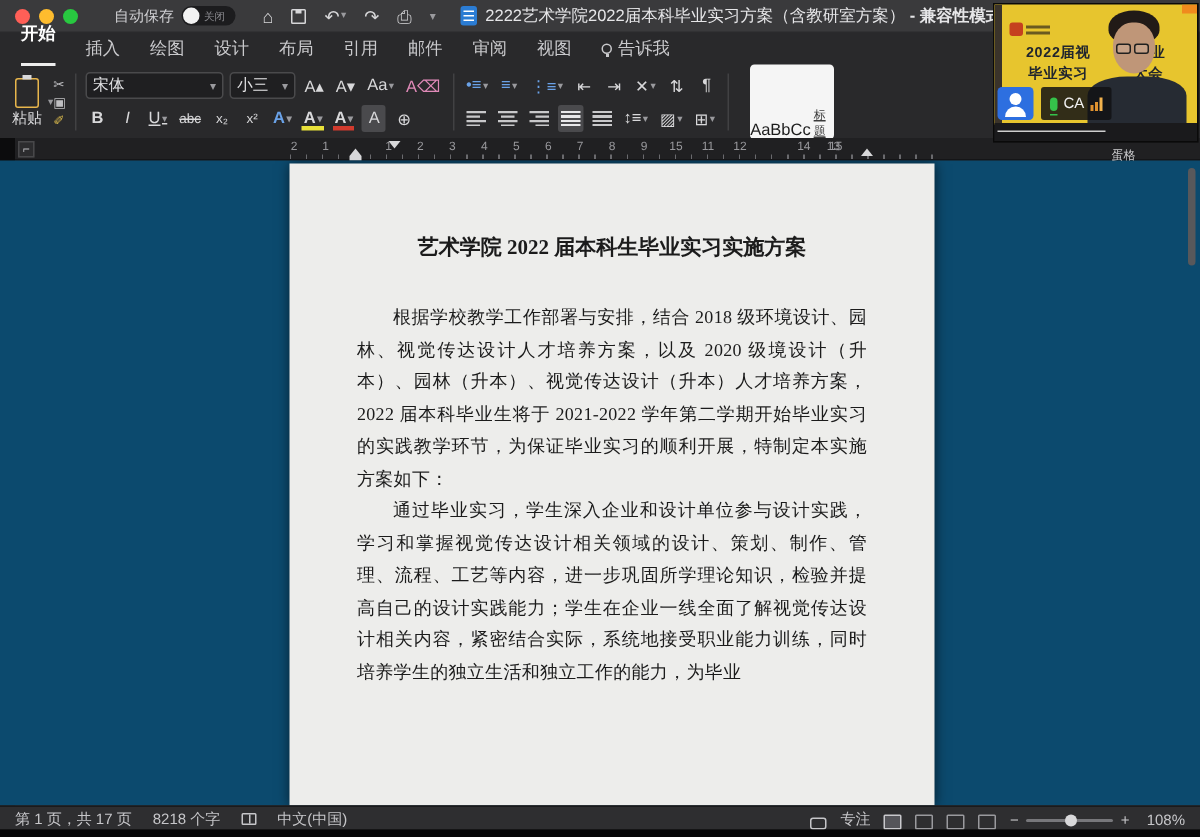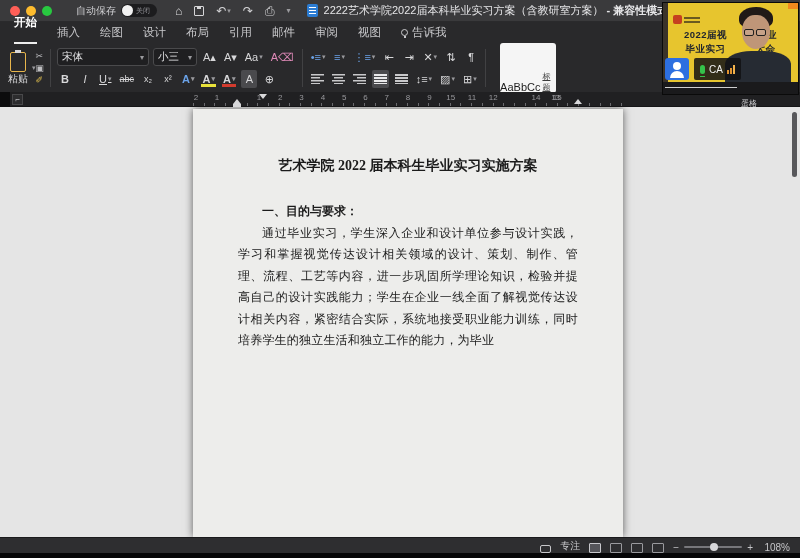--- a/index.html
+++ b/index.html
@@ -71,21 +71,21 @@
   .ruler .ticks { position:absolute; left:193px; top:0; width:430px; height:15px;
     background:repeating-linear-gradient(to right, #6a6a6e 0 1px, transparent 1px 10.7px) 0 11px/100% 3px no-repeat; }
   .rnum { position:absolute; top:1px; font-size:8px; color:#98989c; transform:translateX(-50%); }
   .tabsel { position:absolute; left:12px; top:2px; width:11px; height:11px; background:#2c2c2e; border:1px solid #48484a; color:#b8b8bb; font-size:8px; line-height:9px; text-align:center; }
   .marker { position:absolute; width:0; height:0; border-left:4px solid transparent; border-right:4px solid transparent; }
   .marker.first { top:2px; border-top:5px solid #d8d8da; }
   .marker.hang  { top:7px; border-bottom:5px solid #d8d8da; }
   .marker.box   { top:12px; width:8px; height:3px; background:#d8d8da; border:none; }
 
   
-  .docarea { position:absolute; left:0; top:107px; width:800px; height:430px; background:#e5e5e5; overflow:hidden; }
+  .docarea { position:absolute; left:0; top:107px; width:800px; height:430px; background:#0c4a6e; overflow:hidden; }
   .leftstrip { position:absolute; left:0; top:92px; width:10px; height:461px; background:#0c0c0d; }
   .page { position:absolute; left:193px; top:2px; width:430px; height:428px; background:#ededeb; box-shadow:0 0 8px rgba(0,0,0,.6); padding:46px 45px 0 45px; overflow:hidden; }
   .page p { font-family:"Liberation Serif", serif; color:#1b1b1b; }
   .doc-title { font-size:14px; font-weight:bold; text-align:center; line-height:22px; margin-bottom:24px !important; }
   .doc-body { font-size:12px; line-height:21.5px; text-align:justify; text-indent:2em; letter-spacing:.2px; }
   .doc-heading { font-size:12px; line-height:21.5px; font-weight:bold; text-indent:2em; }
   .vscroll { position:absolute; right:3px; top:5px; width:5px; height:65px; background:#58585b; border-radius:3px; }
 
   
   .statusbar { position:absolute; left:0; top:537px; width:800px; height:16px; background:#2e2e30; border-top:1px solid #1a1a1c; display:flex; align-items:center; font-size:10px; color:#c6c6c9; padding:0 10px; }
@@ -332,27 +332,33 @@
       <span class="rnum" style="left: 493.3px;">12</span>
       <span class="rnum" style="left: 514.6px; margin-left: 41px;">13</span>
       <span class="rnum" style="left: 535.9px;">14</span>
       <span class="rnum" style="left: 557.2px;">15</span>
     </div>
 
   <div class="leftstrip"></div>
   <div class="docarea">
     <div class="page">
         <p class="doc-title">艺术学院 2022 届本科生毕业实习实施方案</p>
-        <p class="doc-heading">一、目的与要求：</p>
+        <p class="doc-body">根据学校教学工作部署与安排，结合 2018 级环境设计、园林、视觉传达设计人才培养方案，以及 2020 级境设计（升本）、园林（升本）、视觉传达设计（升本）人才培养方案，2022 届本科毕业生将于 2021-2022 学年第二学期开始毕业实习的实践教学环节，为保证毕业实习的顺利开展，特制定本实施方案如下：</p>
         <p class="doc-body">通过毕业实习，学生深入企业和设计单位参与设计实践，学习和掌握视觉传达设计相关领域的设计、策划、制作、管理、流程、工艺等内容，进一步巩固所学理论知识，检验并提高自己的设计实践能力；学生在企业一线全面了解视觉传达设计相关内容，紧密结合实际，系统地接受职业能力训练，同时培养学生的独立生活和独立工作的能力，为毕业</p>
       </div>
     <div class="vscroll"></div>
   </div>
 
   <div class="statusbar">
+    <div class="sleft">
+      <span>第 1 页，共 17 页</span>
+      <span>8218 个字</span>
+      <span class="bookicon"></span>
+      <span>中文(中国)</span>
+    </div>
     <div class="sright">
       <span class="focusicon"></span>
       <span>专注</span>
       <span class="viewic sel"></span>
       <span class="viewic"></span>
       <span class="viewic"></span>
       <span class="viewic"></span>
       <div class="slider">
         <span>−</span>
         <span class="track">

